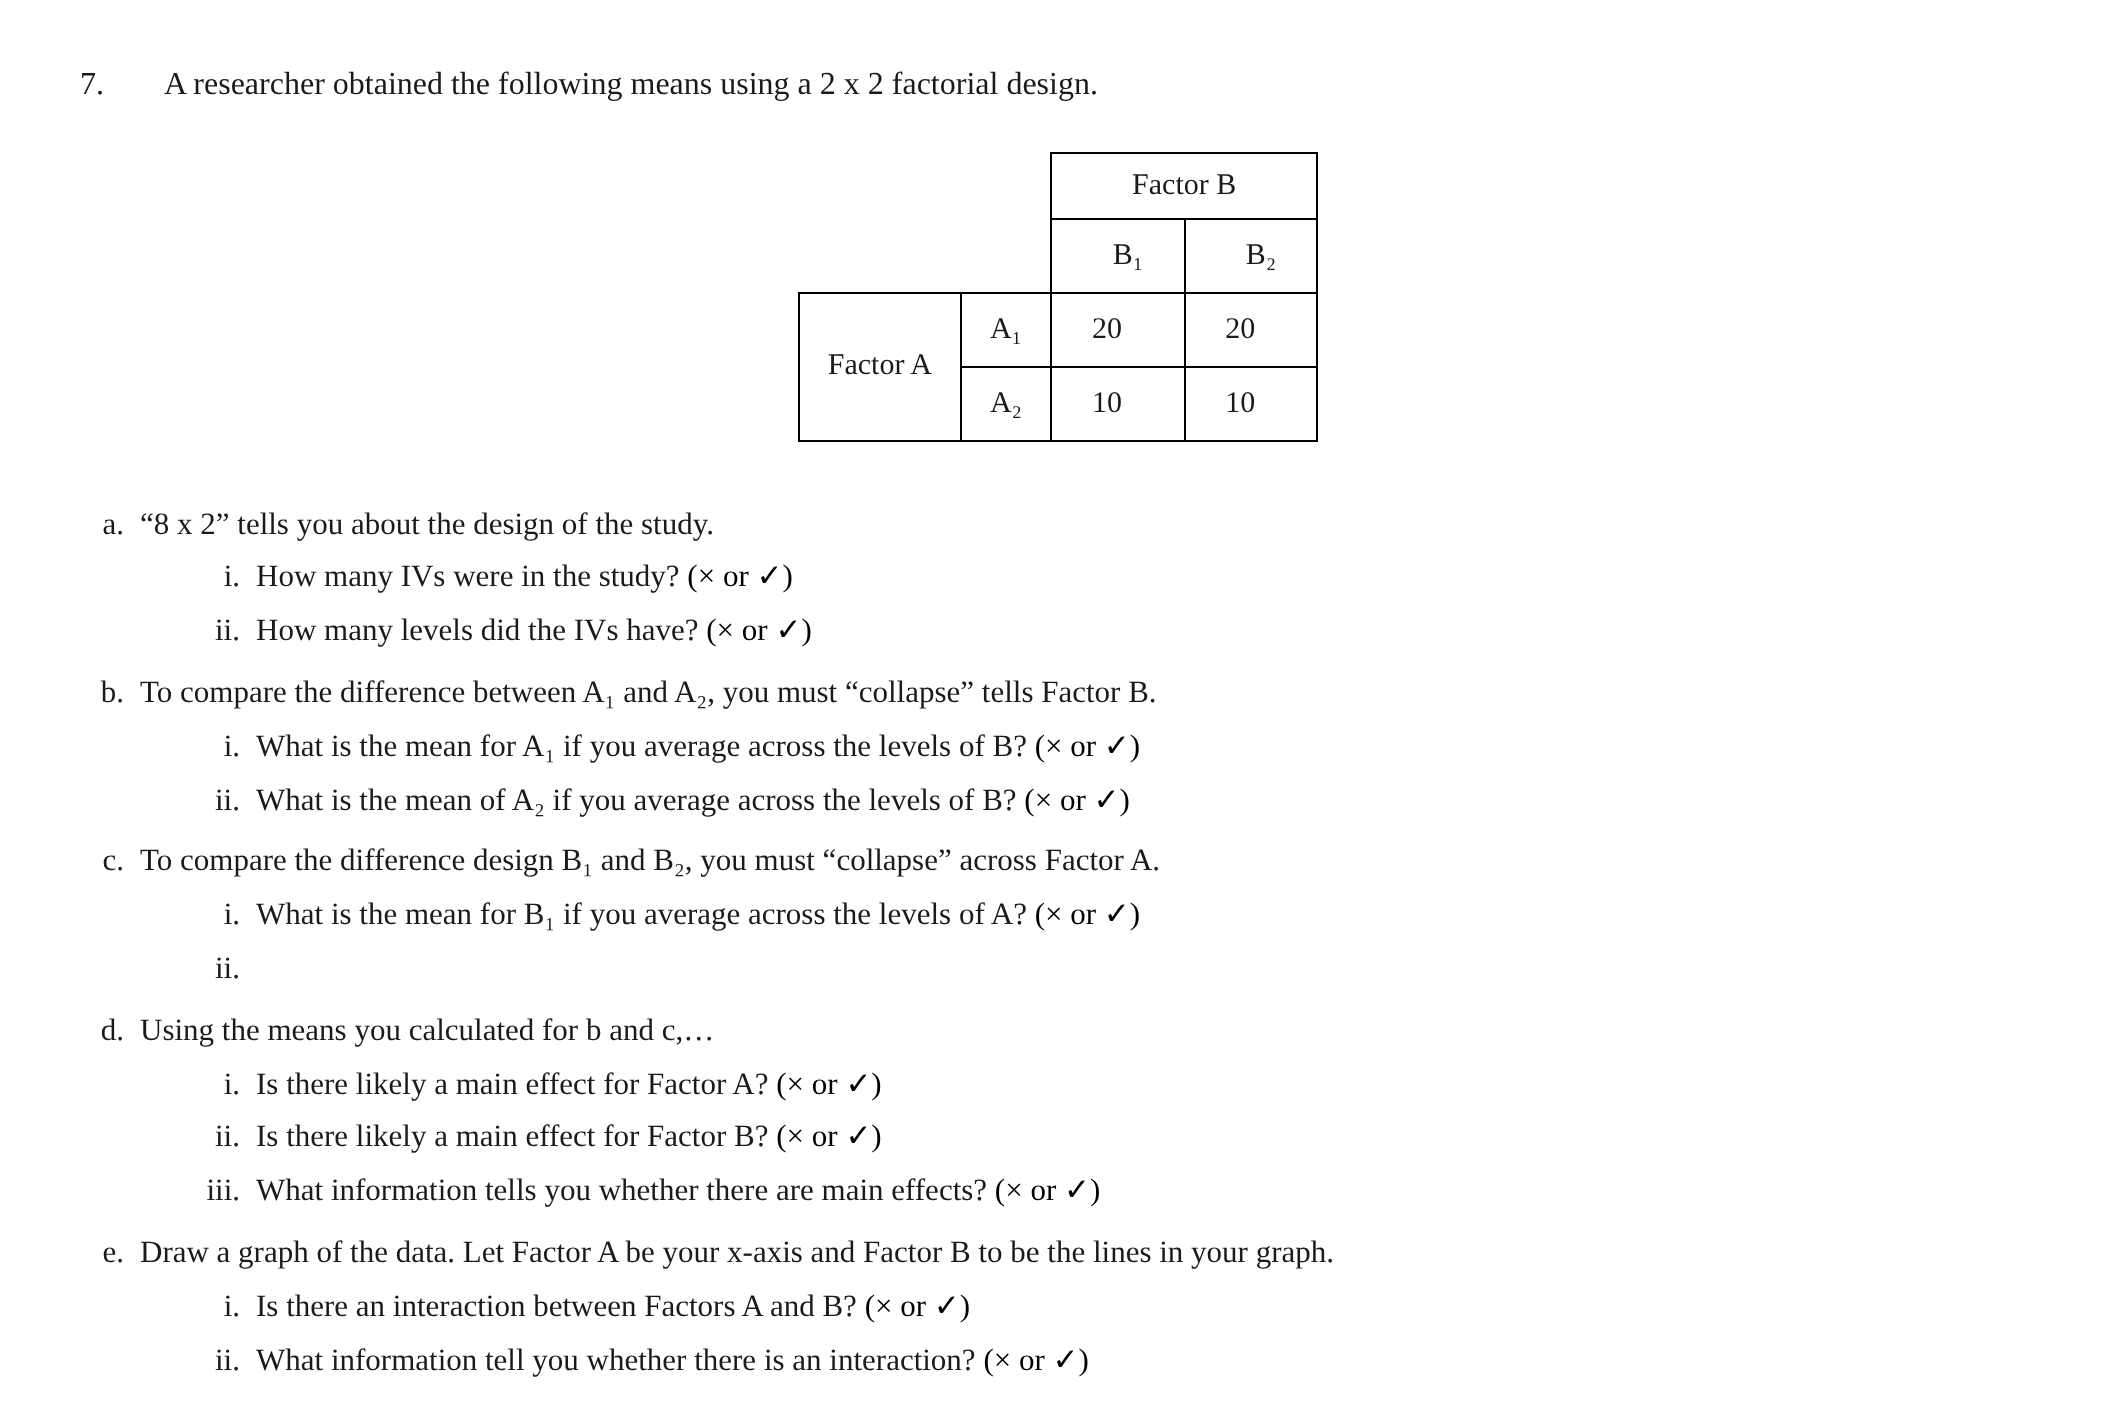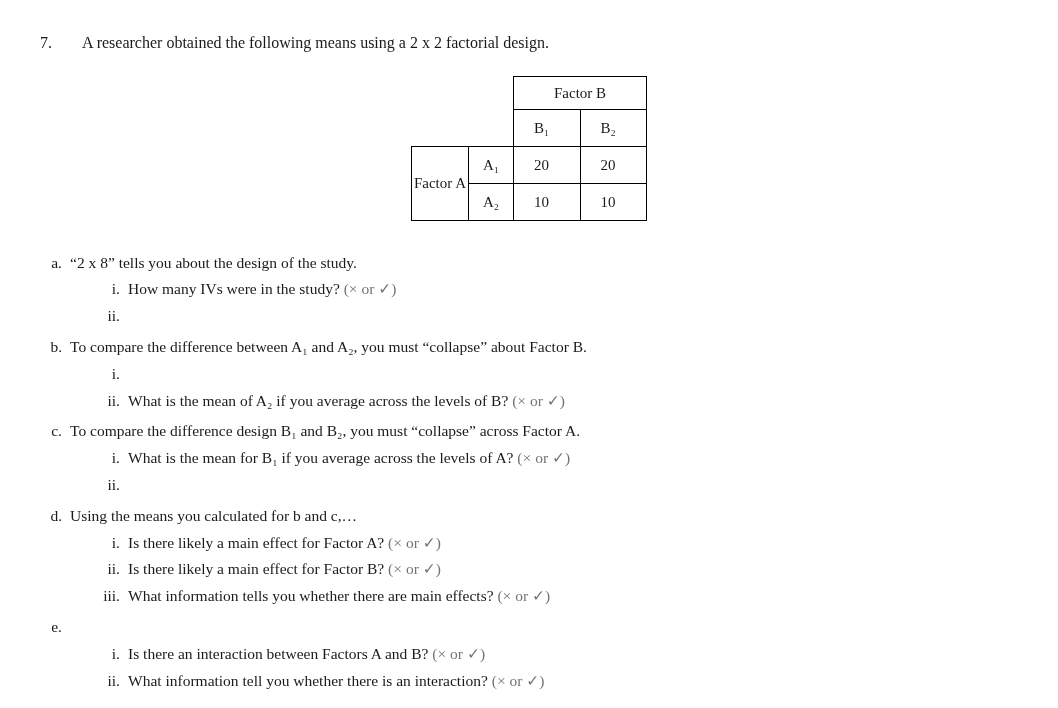--- a/index.html
+++ b/index.html
@@ -46,47 +46,47 @@
       text-align: left;
       font-size: 15px;
     }
 
     .factorial-table .no-border {
       border: none;
     }
 
     .factorial-table .top-header {
       border: 1px solid #000;
-      text-align: left;
+      text-align: right;
       font-weight: normal;
     }
 
     .factorial-table .factor-b-header {
       border: 1px solid #000;
       text-align: center;
       padding: 4px 40px;
       font-weight: normal;
     }
 
     .factorial-table .factor-a-cell {
       border: 1px solid #000;
       text-align: left;
-      padding: 6px 2px;
+      padding: 6px 14px;
       font-weight: normal;
     }
 
     .factorial-table .sub-label {
       border: 1px solid #000;
       padding: 6px 14px;
       font-weight: normal;
       text-align: center;
     }
 
     .red {
-      color: #737373;
+      color: #000000;
       font-family: Liberation Serif, serif;
     }
 
     .answers-section {
       margin-top: 10px;
       font-size: 15.5px;
     }
 
     .answer-item {
       margin-bottom: 6px;
@@ -154,41 +154,43 @@
         </tr>
       </tbody>
     </table>
   </div>
 
   <div class="answers-section">
 
     <div class="answer-item">
       <div class="answer-main">
         <span class="answer-label">a.</span>
-        <span>“2 x 8” tells you about the design of the study.</span>
+        <span>“8 x 2” tells you about the design of the study.</span>
       </div>
       <div class="sub-items">
         <div class="sub-item">
           <span class="sub-label-num">i.</span>
           <span>How many IVs were in the study? <span class="red">(<span>×</span> or ✓)</span></span>
         </div>
         <div class="sub-item">
           <span class="sub-label-num">ii.</span>
+          <span>How many levels did the IVs have? <span class="red">(<span>×</span> or ✓)</span></span>
         </div>
       </div>
     </div>
 
     <div class="answer-item">
       <div class="answer-main">
         <span class="answer-label">b.</span>
-        <span>To compare the difference between A₁ and A₂, you must “collapse” about Factor B.</span>
-      </div>
-      <div class="sub-items">
-        <div class="sub-item">
-          <span class="sub-label-num">i.</span>
+        <span>To compare the difference between A₁ and A₂, you must “collapse” tells Factor B.</span>
+      </div>
+      <div class="sub-items">
+        <div class="sub-item">
+          <span class="sub-label-num">i.</span>
+          <span>What is the mean for A₁ if you average across the levels of B? <span class="red">(<span>×</span> or ✓)</span></span>
         </div>
         <div class="sub-item">
           <span class="sub-label-num">ii.</span>
           <span>What is the mean of A₂ if you average across the levels of B? <span class="red">(<span>×</span> or ✓)</span></span>
         </div>
       </div>
     </div>
 
     <div class="answer-item">
       <div class="answer-main">
@@ -223,20 +225,21 @@
         <div class="sub-item">
           <span class="sub-label-num">iii.</span>
           <span>What information tells you whether there are main effects? <span class="red">(<span>×</span> or ✓)</span></span>
         </div>
       </div>
     </div>
 
     <div class="answer-item">
       <div class="answer-main">
         <span class="answer-label">e.</span>
+        <span>Draw a graph of the data. Let Factor A be your x-axis and Factor B to be the lines in your graph.</span>
       </div>
       <div class="sub-items">
         <div class="sub-item">
           <span class="sub-label-num">i.</span>
           <span>Is there an interaction between Factors A and B? <span class="red">(<span>×</span> or ✓)</span></span>
         </div>
         <div class="sub-item">
           <span class="sub-label-num">ii.</span>
           <span>What information tell you whether there is an interaction? <span class="red">(<span>×</span> or ✓)</span></span>
         </div>

